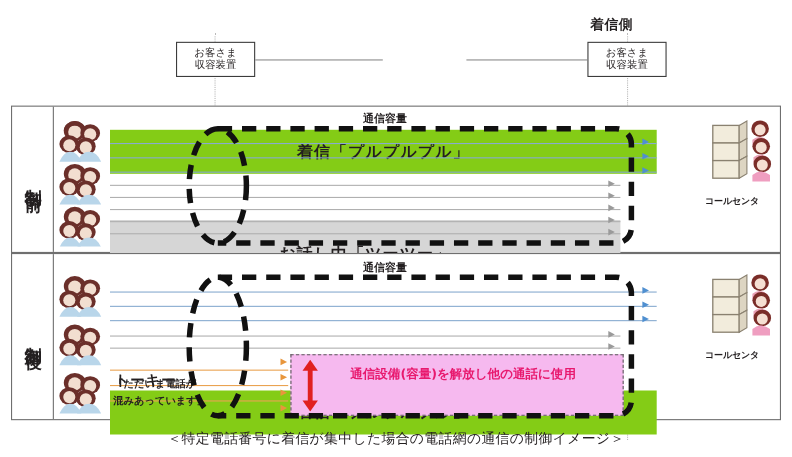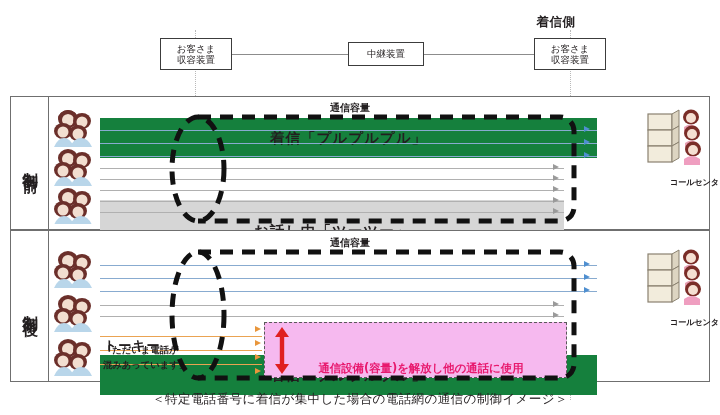--- a/index.html
+++ b/index.html
@@ -49,21 +49,21 @@
     color:#231f20;line-height:1;
   }
 
   
   .cap-label{
     font-size:10px;font-weight:bold;color:#231f20;white-space:nowrap;
   }
 
   
   .band{box-sizing:border-box;position:relative;overflow:visible;}
-  .band.blue{background:#15803d;}
+  .band.blue{background:#84cc16;}
   .band.gray{background:#d6d6d6;}
 
   .band-text{
     position:absolute;left:0;right:0;top:50%;transform:translateY(-50%);
     text-align:center;font-size:14.5px;font-weight:bold;color:#231f20;
     letter-spacing:1px;white-space:nowrap;
   }
 
   .arrow-blue,.arrow-gray,.arrow-orange{
     position:absolute;width:0;height:0;
@@ -99,21 +99,21 @@
     white-space:nowrap;
   }
   .redarrow{position:absolute;}
 
   
   .people{position:absolute;}
 
   
   .cc-label{
     position:absolute;font-size:8.2px;font-weight:bold;color:#231f20;
-    white-space:nowrap;letter-spacing:-.2px;margin-left:29px;
+    white-space:nowrap;letter-spacing:-.2px;
   }
 
   
   .caption{
     position:absolute;width:720px;text-align:center;
     font-size:12.6px;color:#231f20;white-space:nowrap;letter-spacing:.3px;
   }
 </style>
 </head>
 <body>
@@ -128,23 +128,20 @@
   <div class="abs hline" style="left:232px;top:54px;width:116px;"></div>
   <div class="abs hline" style="left:424px;top:54px;width:110px;"></div>
 
   <div class="abs node-box" style="left:160px;top:38px;width:72px;height:32px;">
     <div class="nb-inner">
       <div>お客さま</div>
       <div>収容装置</div>
     </div>
   </div>
 
-  <div class="abs node-box" style="left:348px;top:42px;width:76px;height:24px;">
-    <div class="nb-inner">中継装置</div>
-  </div>
 
   <div class="abs node-box" style="left:534px;top:38px;width:72px;height:32px;">
     <div class="nb-inner">
       <div>お客さま</div>
       <div>収容装置</div>
     </div>
   </div>
 
   <div class="abs panel" style="left:10px;top:96px;width:700px;height:134px;">
     <div class="panel-label" style="position:absolute;left:0;top:0;width:38px;height:100%;">
@@ -288,21 +285,21 @@
   <div class="abs talky-sub" style="left:103px;top:359px;">混みあっています」</div>
 
   <div class="abs pink-box" style="left:264px;top:322px;width:303px;height:56px;"></div>
 
   <svg class="redarrow" style="left:272px;top:327px;" width="20" height="47" viewBox="0 0 20 47">
     <line x1="10" y1="8" x2="10" y2="39" stroke="#e02020" stroke-width="4.4"></line>
     <polygon points="10,0 17,10 3,10" fill="#e02020"></polygon>
     <polygon points="10,47 17,37 3,37" fill="#e02020"></polygon>
   </svg>
 
-  <div class="abs pink-text" style="left:290px;top:333px;width:262px;margin-top:28px;">通信設備(容量)を解放し他の通話に使用</div>
+  <div class="abs pink-text" style="left:290px;top:333px;width:262px;">通信設備(容量)を解放し他の通話に使用</div>
 
   <svg class="abs" style="left:168px;top:247px;" width="412" height="136" viewBox="0 0 412 136">
     <path d="M 30 5 H 392 A 14 14 0 0 1 406 19 V 117 A 14 14 0 0 1 392 131 H 30" fill="none" stroke="#111" stroke-width="5" stroke-dasharray="13 9" stroke-linecap="butt"></path>
     <ellipse cx="30" cy="68" rx="26" ry="63" fill="none" stroke="#111" stroke-width="5" stroke-dasharray="13 9"></ellipse>
   </svg>
 
   <svg class="people" style="left:52px;top:248px;" width="48" height="132" viewBox="0 0 48 132">
     <g>
       <g transform="translate(0,0)">
         <ellipse cx="16" cy="12" rx="10" ry="9" fill="#6b2f2a"></ellipse>

